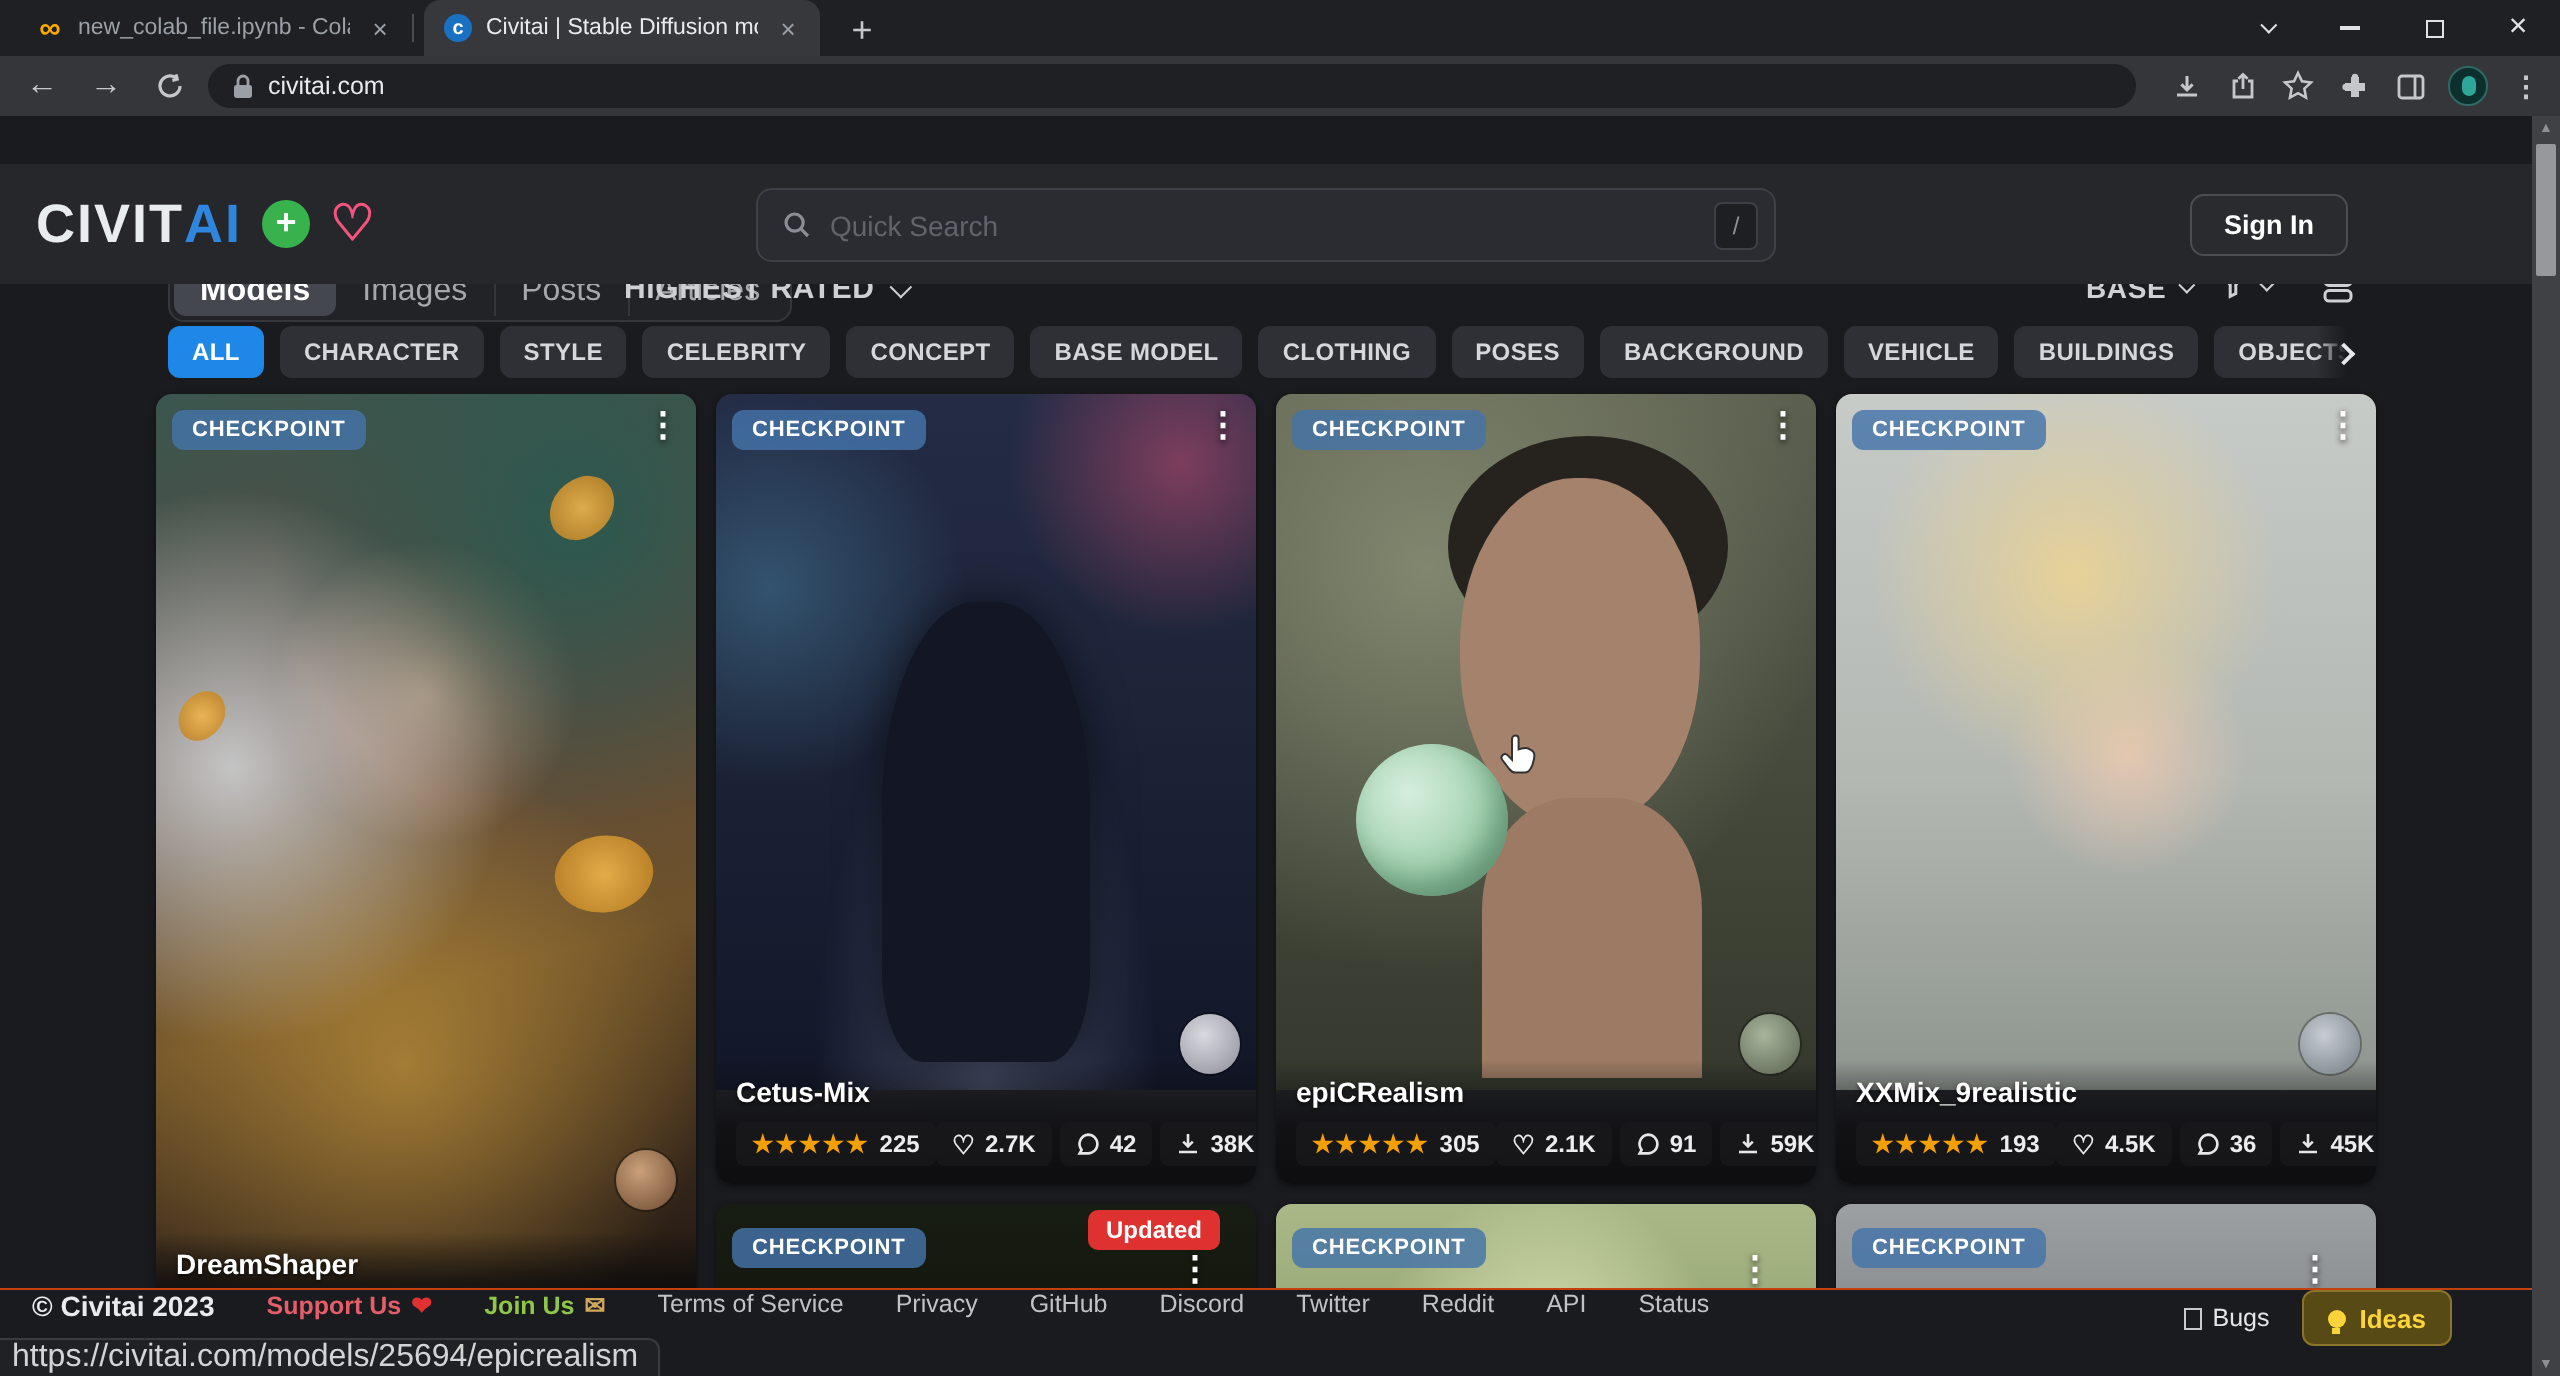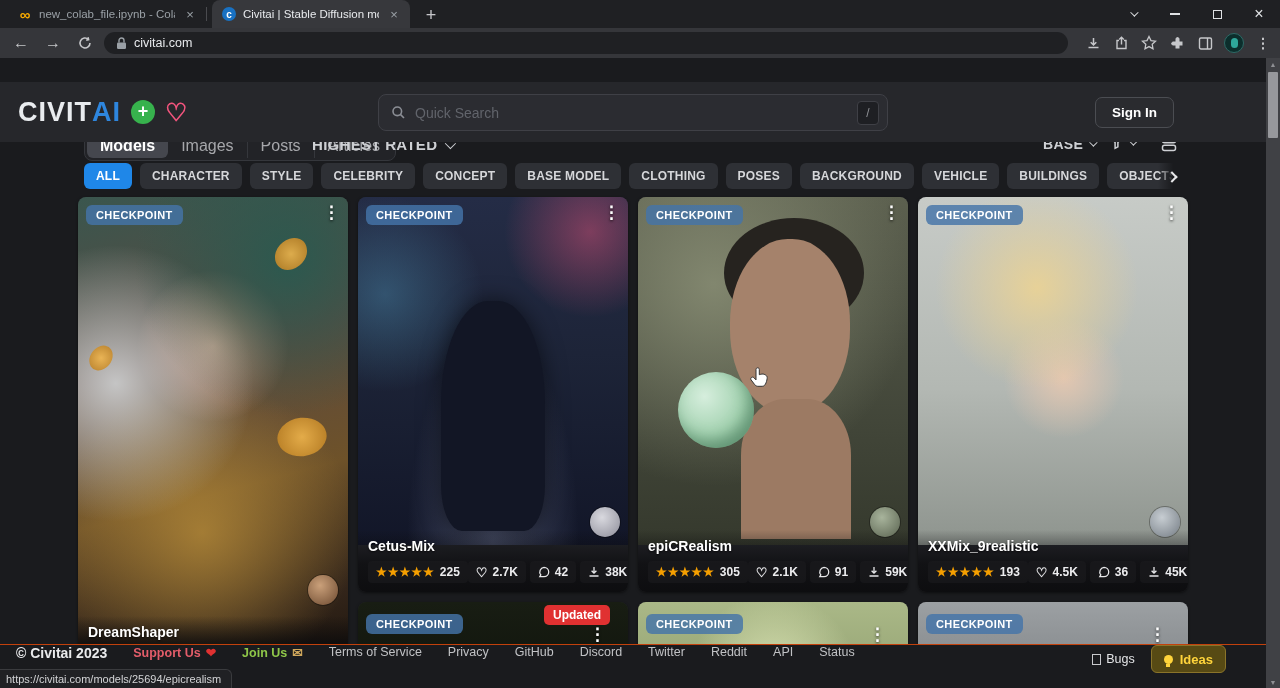--- a/index.html
+++ b/index.html
@@ -142,21 +142,21 @@
   .f-link.support { color:#e35d6a; font-weight:600; }
   .f-link.join { color:#8fc749; font-weight:600; }
   .f-right { margin-left:auto; display:flex; align-items:center; gap:16px; margin-right:24px;}
   .bug-box { width:9px; height:11px; border:1.2px solid #c9cacd; display:inline-block; }
   .ideas-btn { height:28px; padding:0 12px; background:#574a14; border:1px solid #8a742a; border-radius:6px;
     color:#ffd43b; font-size:13px; font-weight:600; display:flex; align-items:center; gap:7px; }
   .bulb { width:9px; height:9px; border-radius:50%; background:#ffd43b; position:relative; }
   .bulb::after { content:""; position:absolute; left:2.5px; top:9px; width:4px; height:3px; background:#ffd43b; }
 
   .status-bubble { left:0; top:669px; height:19px; background:#202124; border:1px solid #3a3b3e; border-left:none; border-bottom:none;
-    border-radius:0 6px 0 0; color:#d3d4d6; font-size:11px; display:flex; align-items:center; padding:0 10px 0 6px; z-index:60; }
+    border-radius:0 6px 0 0; color:#d3d4d6; font-size:16px; display:flex; align-items:center; padding:0 10px 0 6px; z-index:60; }
 
   
   .cursor { left:748px; top:366px; z-index:99; }
 </style>
 </head>
 <body>
 
 <div class="abs tabstrip">
   <div class="tab" style="margin-left:8px;">
     <span class="favicon colab">∞</span>

